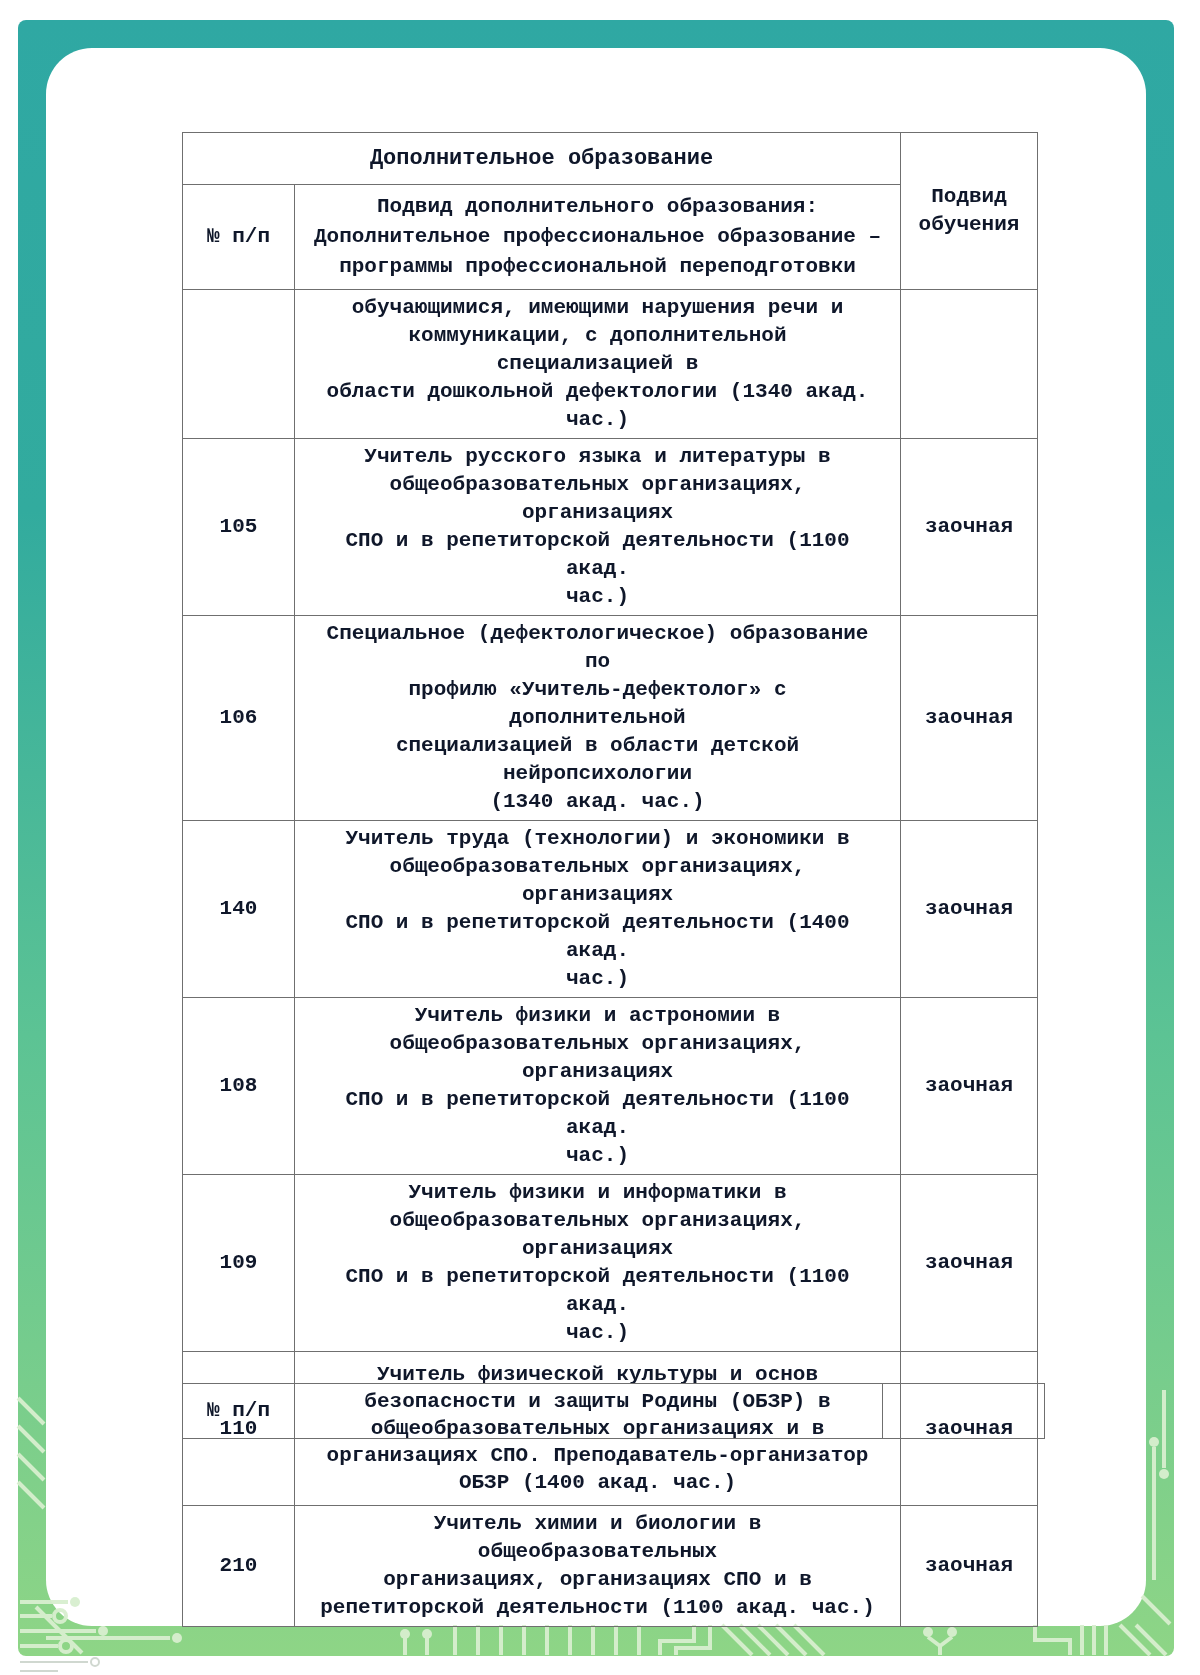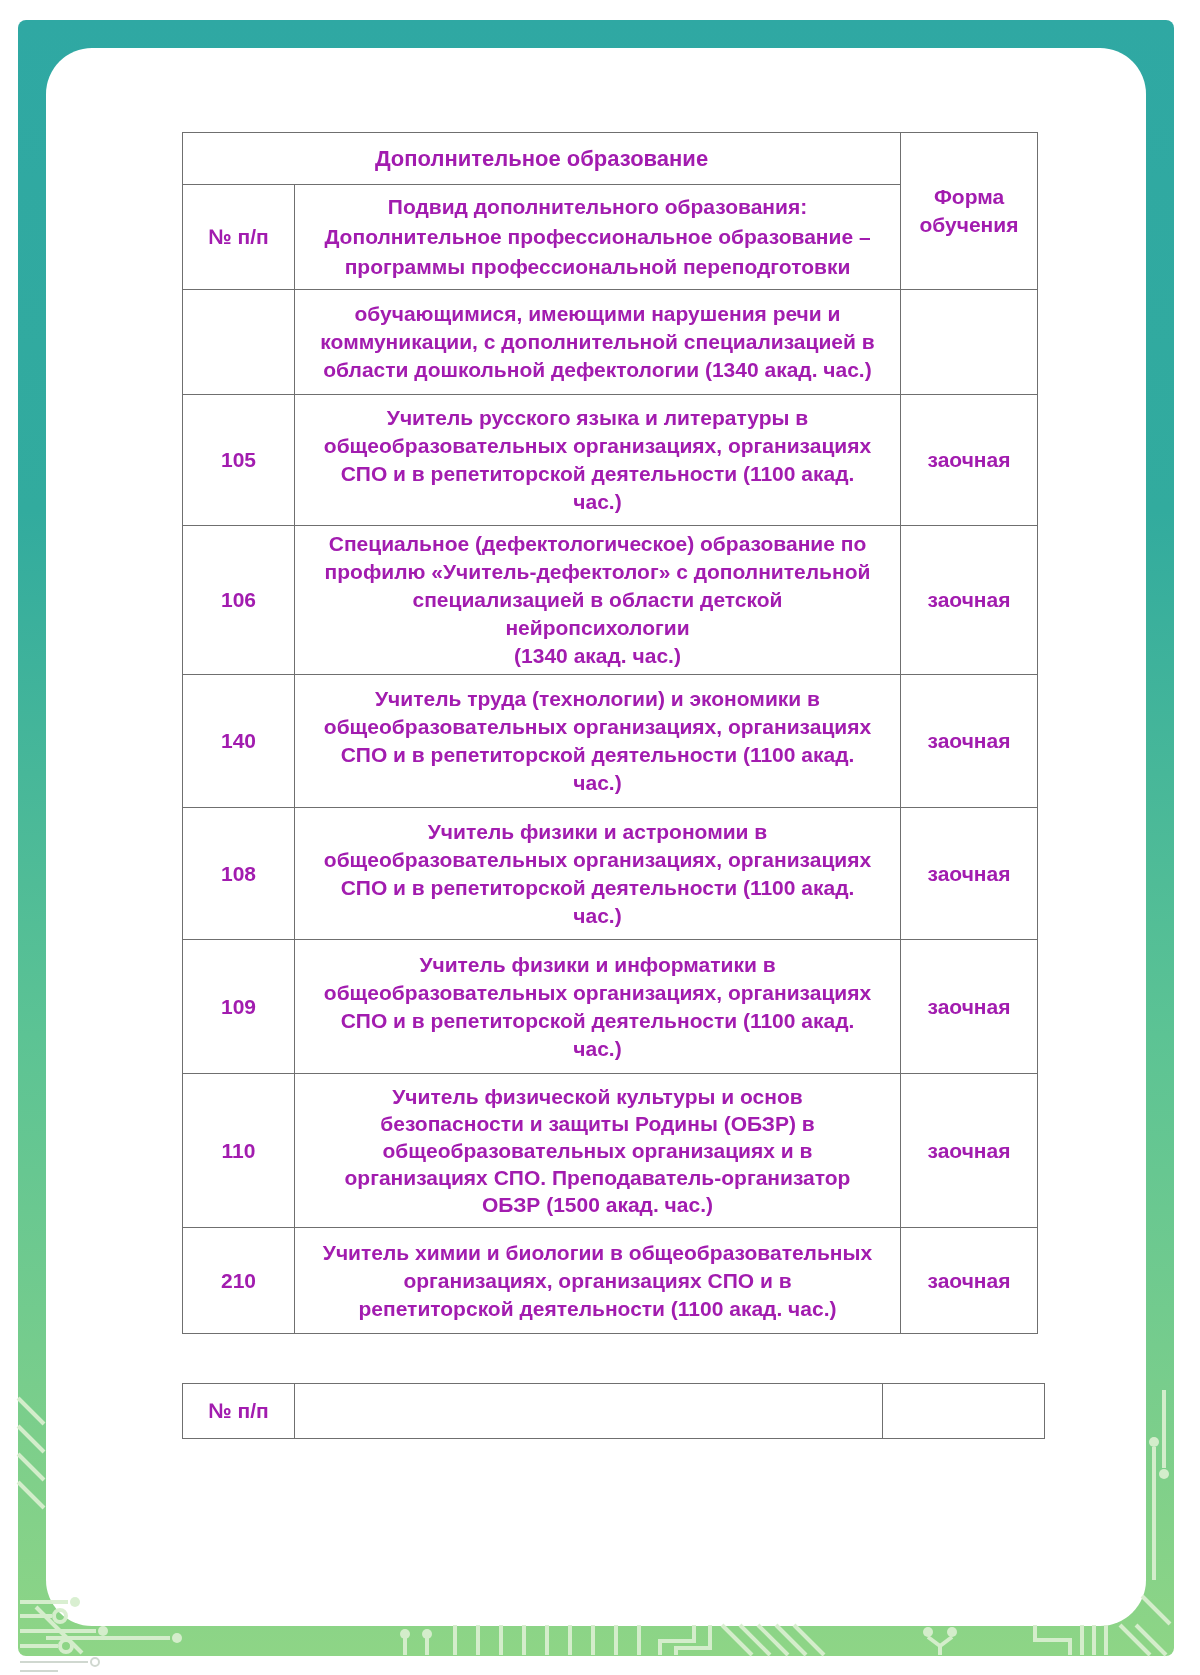--- a/index.html
+++ b/index.html
@@ -2,22 +2,22 @@
 <html><head>
 <meta charset="utf-8">
 <style>
   html, body { margin: 0; padding: 0; background: #ffffff; }
   .page {
     position: relative;
     width: 1200px;
     height: 1675px;
     background: #ffffff;
     overflow: hidden;
-    font-family: Liberation Sans, sans-serif;
-    color: #a21caf;
+    font-family: Liberation Mono, monospace;
+    color: #0f172a;
   }
 
   
   .frame-outer {
     position: absolute;
     left: 18px; top: 20px;
     width: 1156px; height: 1636px;
     background: linear-gradient(180deg, #2fa8a3 0%, #32ab9e 30%, #5cc394 62%, #8ed586 100%);
     border-radius: 8px;
   }
@@ -146,21 +146,21 @@
 
   <table class="edu-table">
     <colgroup>
       <col style="width:112px">
       <col style="width:606px">
       <col style="width:137px">
     </colgroup>
     <tbody>
         <tr style="height:52px">
       <td colspan="2" class="title-cell">Дополнительное образование</td>
-      <td rowspan="2" class="form-header-cell">Форма
+      <td rowspan="2" class="form-header-cell">Подвид
 обучения</td>
     </tr>
     <tr style="height:105px">
       <td>№ п/п</td>
       <td class="subtype-header-cell">Подвид дополнительного образования:
 Дополнительное профессиональное образование –
 программы профессиональной переподготовки</td>
     </tr>
 
     <tr style="height:105px">
@@ -183,21 +183,21 @@
       <td class="program-cell">Специальное (дефектологическое) образование по
 профилю «Учитель-дефектолог» с дополнительной
 специализацией в области детской нейропсихологии
 (1340 акад. час.)</td>
       <td>заочная</td>
     </tr>
     <tr style="height:133px">
       <td>140</td>
       <td class="program-cell">Учитель труда (технологии) и экономики в
 общеобразовательных организациях, организациях
-СПО и в репетиторской деятельности (1100 акад.
+СПО и в репетиторской деятельности (1400 акад.
 час.)</td>
       <td>заочная</td>
     </tr>
     <tr style="height:132px">
       <td>108</td>
       <td class="program-cell">Учитель физики и астрономии в
 общеобразовательных организациях, организациях
 СПО и в репетиторской деятельности (1100 акад.
 час.)</td>
       <td>заочная</td>
@@ -209,21 +209,21 @@
 СПО и в репетиторской деятельности (1100 акад.
 час.)</td>
       <td>заочная</td>
     </tr>
     <tr style="height:154px">
       <td>110</td>
       <td class="program-cell" style="line-height:27px">Учитель физической культуры и основ
 безопасности и защиты Родины (ОБЗР) в
 общеобразовательных организациях и в
 организациях СПО. Преподаватель-организатор
-ОБЗР (1500 акад. час.)</td>
+ОБЗР (1400 акад. час.)</td>
       <td>заочная</td>
     </tr>
     <tr style="height:106px">
       <td>210</td>
       <td class="program-cell">Учитель химии и биологии в общеобразовательных
 организациях, организациях СПО и в
 репетиторской деятельности (1100 акад. час.)</td>
       <td>заочная</td>
     </tr>
   </tbody>

